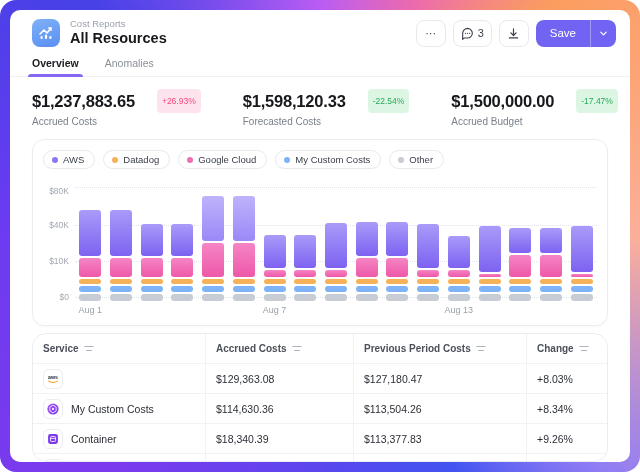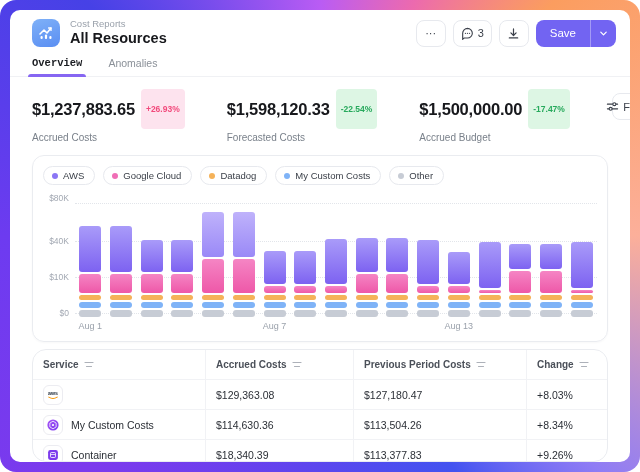--- a/index.html
+++ b/index.html
@@ -38,29 +38,29 @@
   .save-btn {
     height:27px; border:none; border-radius:8px; overflow:hidden;
     display:flex; align-items:stretch; cursor:pointer; color:#fff;
   }
   .save-main { background:#7264f2; font-size:11.5px; padding:0 14px; display:flex; align-items:center; }
   .save-caret { background:#7264f2; border-left:1px solid rgba(255,255,255,.35); padding:0 8px; display:flex; align-items:center; }
 
   
   .tabs { display:flex; gap:26px; padding:6px 22px 0; border-bottom:1px solid #f0f1f4; }
   .tab { font-size:10.5px; padding-bottom:7px; color:#8a9098; cursor:pointer; position:relative; }
-  .tab.active { color:#1b1d22; font-weight:bold;font-family:Liberation Mono, monospace; }
+  .tab.active { color:#1b1d22; font-weight:bold; }
   .tab.active::after { content:""; position:absolute; left:-4px; right:-4px; bottom:-1px; height:3px; border-radius:3px 3px 0 0; background:#8666f2; }
 
   
   .kpi-row { display:flex; align-items:flex-start; padding:12px 14px 10px 22px; }
   .kpi { margin-right:42px; }
   .kpi-top { display:flex; align-items:center; gap:6px; }
   .kpi-val { font-size:16.5px; font-weight:bold; color:#17181c; letter-spacing:-.2px; }
-  .badge { font-size:8.5px; font-weight:bold; padding:15px 5px; border-radius:4px; }
+  .badge { font-size:8.5px; font-weight:normal; padding:7px 5px; border-radius:4px;margin-left:16px; }
   .badge.up   { background:#fde3ee; color:#f24a7c; }
   .badge.down { background:#ddf6e4; color:#27a95c; }
   .kpi-label { font-size:10px; color:#79808a; margin-top:3px; }
   .filter-btn { margin-left:auto; margin-top:4px; }
 
   
   .chart-card { margin:2px 22px 0; border:1px solid #eaecf0; border-radius:12px;
     padding:8px 10px 4px; box-shadow:0 1px 2px rgba(20,20,40,.03); }
   .legend { display:flex; gap:8px; margin:2px 0 8px; }
   .pill { display:flex; align-items:center; gap:5px; border:1px solid #e7e9ee; border-radius:20px;
@@ -182,39 +182,39 @@
         </button>
       </div>
 
     <div class="chart-card">
       <div class="legend" id="legend">
           <div class="pill">
             <span class="dot" style="background: rgb(139, 118, 245);"></span>
             <span>AWS</span>
           </div>
           <div class="pill">
+            <span class="dot" style="background: rgb(245, 178, 89);"></span>
+            <span>Datadog</span>
+          </div>
+          <div class="pill">
             <span class="dot" style="background: rgb(240, 110, 182);"></span>
             <span>Google Cloud</span>
-          </div>
-          <div class="pill">
-            <span class="dot" style="background: rgb(245, 178, 89);"></span>
-            <span>Datadog</span>
           </div>
           <div class="pill">
             <span class="dot" style="background: rgb(127, 179, 247);"></span>
             <span>My Custom Costs</span>
           </div>
           <div class="pill">
             <span class="dot" style="background: rgb(199, 204, 213);"></span>
             <span>Other</span>
           </div>
         </div>
       <div class="chart-zone">
         <div class="ylabels" id="ylabels">
-            <div class="ylab" style="top: 0;">$80K</div>
+            <div class="ylab" style="top: 9px;">$80K</div>
             <div class="ylab" style="top: 43px;">$40K</div>
             <div class="ylab" style="top: 79px;">$10K</div>
             <div class="ylab" style="top: 115px;">$0</div>
           </div>
         <div class="plot" id="plot">
             <div class="gridline" style="top: 10px;"></div>
             <div class="gridline" style="top: 48px;"></div>
             <div class="gridline" style="top: 84px;"></div>
             <div class="gridline" style="top: 120px;"></div>
             <div>

